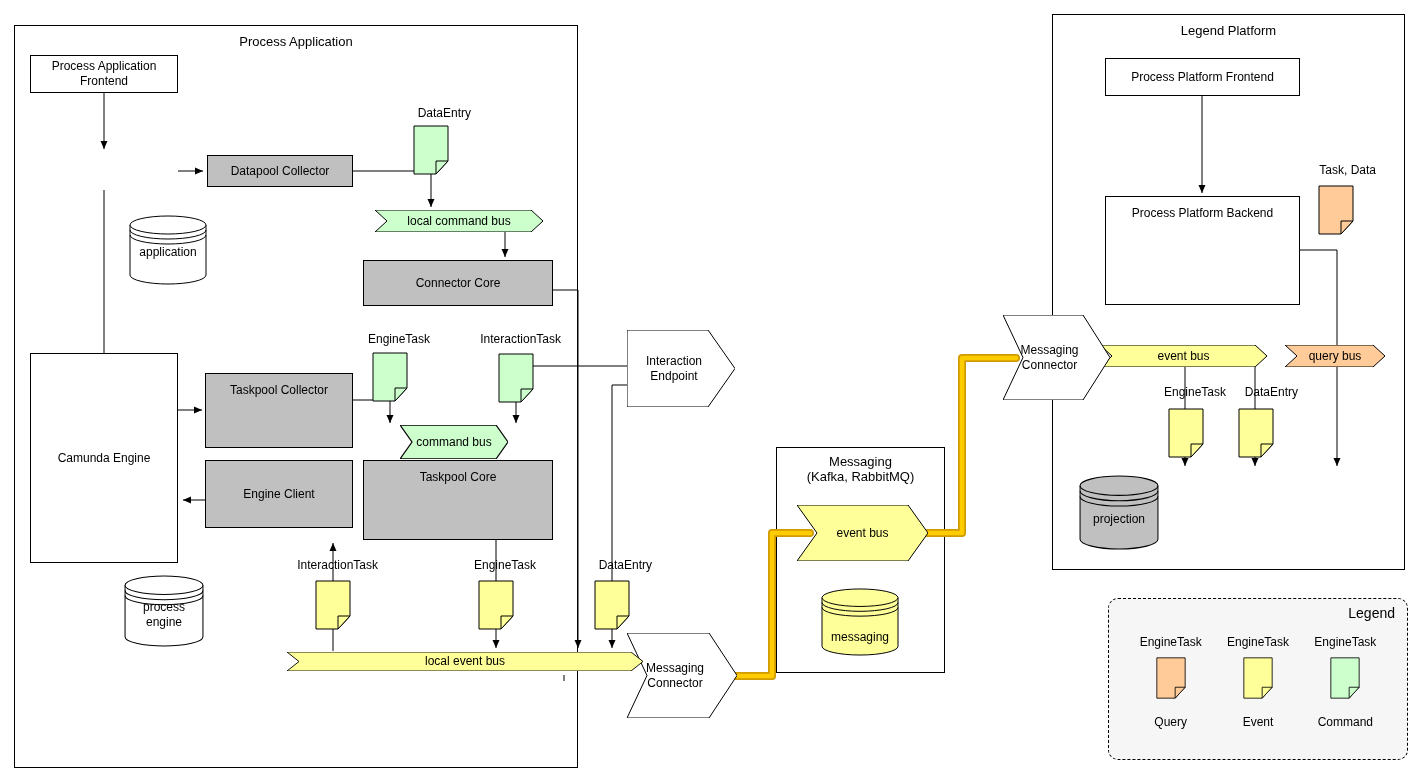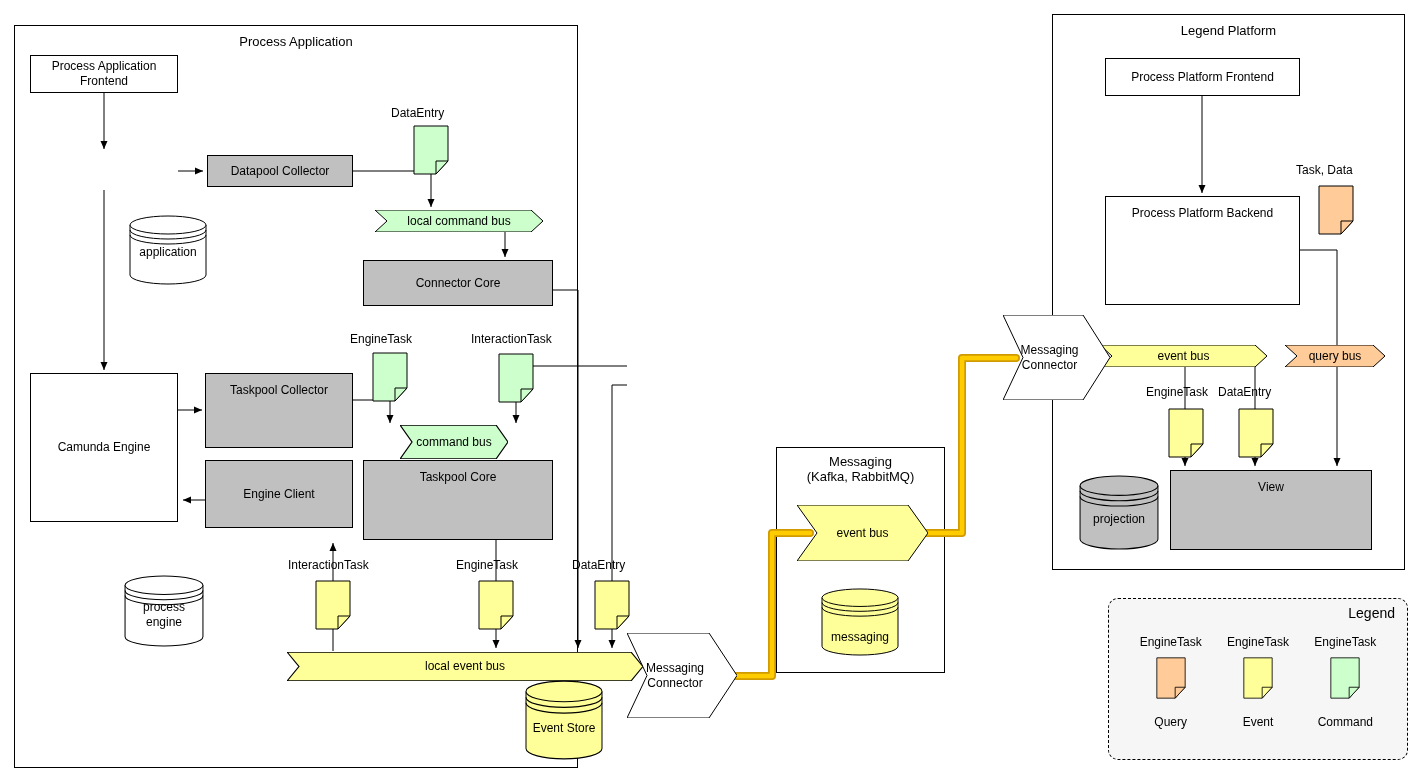--- a/index.html
+++ b/index.html
@@ -26,21 +26,21 @@
   .banner.orange polygon { fill:#ffcc99; }
   .doc path { stroke:#000; stroke-width:1; }
   .doc.green path { fill:#ccffcc; }
   .doc.yellow path { fill:#ffff99; }
   .doc.orange path { fill:#ffcc99; }
   .cyl .body, .cyl ellipse { stroke:#000; stroke-width:1; }
   .cyl .arc { fill:none; stroke:#000; stroke-width:1; }
   .cyl.white .body, .cyl.white ellipse { fill:#fff; }
   .cyl.yellow .body, .cyl.yellow ellipse { fill:#ffff99; }
   .cyl.gray .body, .cyl.gray ellipse { fill:#c0c0c0; }
-  .label { position:absolute; z-index:3; text-align:left; }
+  .label { position:absolute; z-index:3; text-align:right; }
   .legend-frame { border:1px dashed #000; border-radius:10px; background:#f6f6f6; }
   .legend-title { position:absolute; top:6px; right:12px; font-size:14px; }
   .legend-items { position:absolute; left:18px; right:18px; top:36px; display:flex; justify-content:space-between; }
   .legend-item { display:flex; flex-direction:column; align-items:center; width:92px; }
   .legend-doc { position:relative; width:30px; height:42px; margin-top:8px; }
   .legend-type { margin-top:16px; }
 </style>
 </head>
 <body>
 
@@ -100,36 +100,42 @@
 
 
   <div class="node box gray" style="left:207px;top:155px;width:146px;height:32px">
     <span>Datapool Collector</span>
   </div>
 
   <div class="node box gray" style="left:363px;top:260px;width:190px;height:46px">
     <span>Connector Core</span>
   </div>
 
-  <div class="node box" style="left:30px;top:373px;width:148px;height:149px">
+  <div class="node box" style="left:30px;top:353px;width:148px;height:210px">
     <span>Camunda Engine</span>
   </div>
 
   <div class="node box gray top-text" style="left:205px;top:373px;width:148px;height:75px">
     <span>Taskpool Collector</span>
   </div>
 
   <div class="node box gray" style="left:205px;top:460px;width:148px;height:68px">
     <span>Engine Client</span>
   </div>
 
   <div class="node box gray top-text" style="left:363px;top:460px;width:190px;height:80px">
     <span>Taskpool Core</span>
   </div>
 
+  <div class="node shape pent" style="left:627px;top:330px;width:108px;height:77px">
+    <svg viewBox="0 0 108 77" preserveAspectRatio="none">
+        <polygon points="0,0 81,0 108,38.5 81,77 0,77"></polygon>
+      </svg>
+    <span>Interaction Endpoint</span>
+  </div>
 
   <div class="node shape pent" style="left:627px;top:633px;width:110px;height:85px">
     <svg viewBox="0 0 110 85" preserveAspectRatio="none">
         <polygon points="0,0 82,0 110,42.5 82,85 0,85 20,42.5"></polygon>
       </svg>
     <span>Messaging Connector</span>
   </div>
 
   <div class="node shape banner green" style="left:375px;top:210px;width:168px;height:22px">
     <svg viewBox="0 0 168 22" preserveAspectRatio="none">
@@ -138,21 +144,21 @@
     <span>local command bus</span>
   </div>
 
   <div class="node shape banner green" style="left:400px;top:425px;width:108px;height:34px">
     <svg viewBox="0 0 108 22" preserveAspectRatio="none">
         <polygon points="0,0 96,0 108,11 96,22 0,22 12,11"></polygon>
       </svg>
     <span>command bus</span>
   </div>
 
-  <div class="node shape banner yellow" style="left:287px;top:652px;width:356px;height:29px">
+  <div class="node shape banner yellow" style="left:287px;top:652px;width:356px;height:19px">
     <svg viewBox="0 0 356 23" preserveAspectRatio="none">
         <polygon points="0,0 344,0 356,11.5 344,23 0,23 12,11.5"></polygon>
       </svg>
     <span>local event bus</span>
   </div>
 
   <div class="node cyl white" style="left:128px;top:215px;width:80px;height:70px">
     <svg viewBox="0 0 80 70" preserveAspectRatio="none">
       <path class="body" d="M2,10 V60 A38,9 0 0 0 78,60 V10"></path>
       <ellipse cx="40" cy="10" rx="38" ry="9"></ellipse>
@@ -165,29 +171,20 @@
   <div class="node cyl white" style="left:123px;top:575px;width:82px;height:72px">
     <svg viewBox="0 0 80 70" preserveAspectRatio="none">
       <path class="body" d="M2,10 V60 A38,9 0 0 0 78,60 V10"></path>
       <ellipse cx="40" cy="10" rx="38" ry="9"></ellipse>
       <path class="arc" d="M2,15 A38,9 0 0 0 78,15"></path>
       <path class="arc" d="M2,20 A38,9 0 0 0 78,20"></path>
     </svg>
     <span style="margin-top:8px;max-width:56px">process engine</span>
   </div>
 
-  <div class="node cyl yellow" style="left:524px;top:680px;width:80px;height:80px">
-    <svg viewBox="0 0 80 70" preserveAspectRatio="none">
-      <path class="body" d="M2,10 V60 A38,9 0 0 0 78,60 V10"></path>
-      <ellipse cx="40" cy="10" rx="38" ry="9"></ellipse>
-      <path class="arc" d="M2,15 A38,9 0 0 0 78,15"></path>
-      <path class="arc" d="M2,20 A38,9 0 0 0 78,20"></path>
-    </svg>
-    <span style="margin-top:16px">Event Store</span>
-  </div>
 
   <div class="node doc green" style="left:413px;top:125px;width:36px;height:50px">
     <svg viewBox="0 0 36 50">
         <path class="body" d="M1,1 H35 V36 L23,49 H1 Z"></path>
         <path class="fold" d="M35,36 H23 V49 Z"></path>
       </svg>
   </div>
   <span class="label" style="left:391px;top:106px;width:80px">DataEntry</span>
 
   <div class="node doc green" style="left:372px;top:352px;width:36px;height:50px">
@@ -269,23 +266,20 @@
     <span>query bus</span>
   </div>
 
   <div class="node shape pent" style="left:1003px;top:315px;width:107px;height:85px">
     <svg viewBox="0 0 107 85" preserveAspectRatio="none">
         <polygon points="0,0 80,0 107,42.5 80,85 0,85 20,42.5"></polygon>
       </svg>
     <span>Messaging Connector</span>
   </div>
 
-  <div class="node box gray top-text" style="left:1170px;top:470px;width:202px;height:80px">
-    <span>View</span>
-  </div>
 
   <div class="node cyl gray" style="left:1078px;top:475px;width:82px;height:75px">
     <svg viewBox="0 0 80 70" preserveAspectRatio="none">
       <path class="body" d="M2,10 V60 A38,9 0 0 0 78,60 V10"></path>
       <ellipse cx="40" cy="10" rx="38" ry="9"></ellipse>
       <path class="arc" d="M2,15 A38,9 0 0 0 78,15"></path>
       <path class="arc" d="M2,20 A38,9 0 0 0 78,20"></path>
     </svg>
     <span style="margin-top:14px">projection</span>
   </div>

